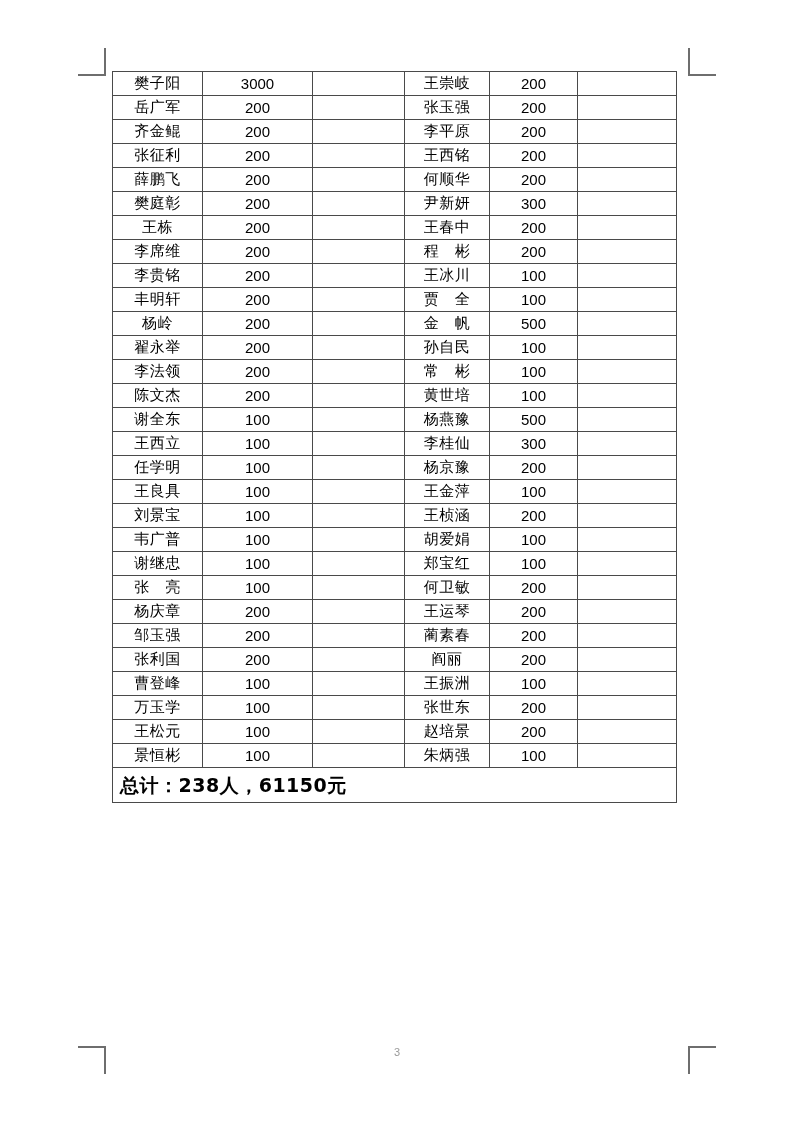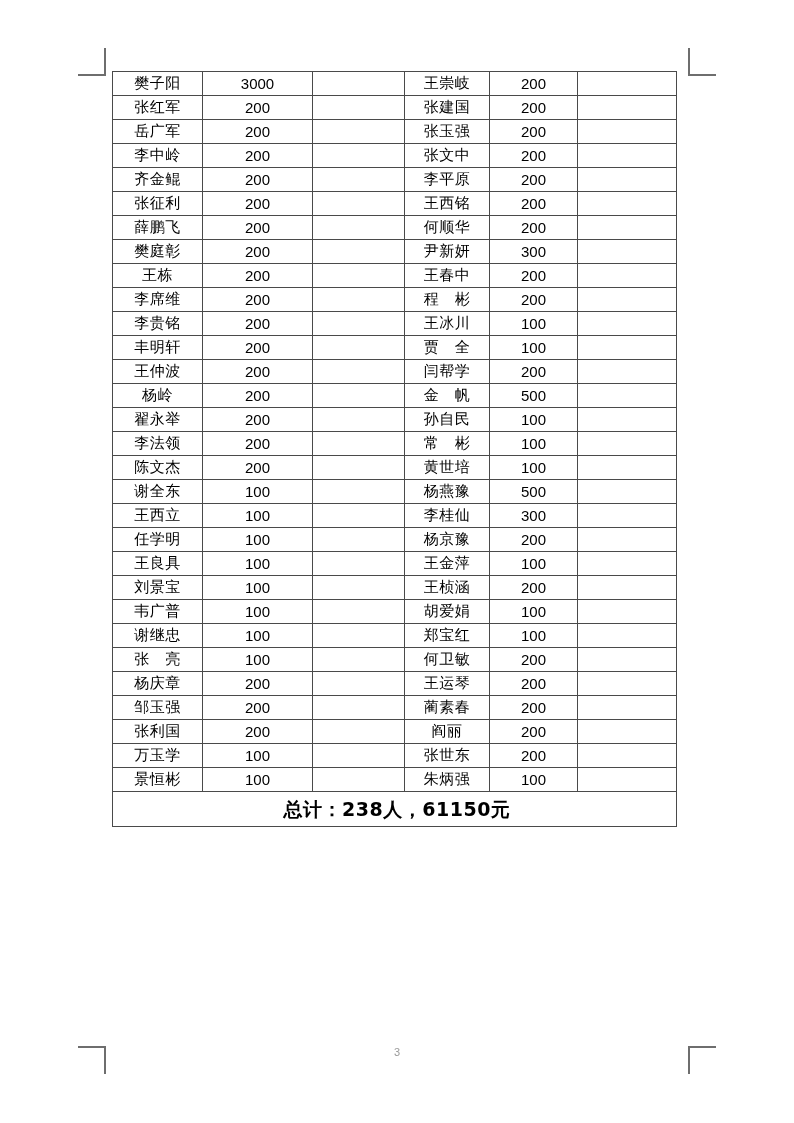--- a/index.html
+++ b/index.html
@@ -92,21 +92,21 @@
   }
   td.cell-amount {
     font-family: "Liberation Sans", sans-serif;
     font-size: 15px;
   }
   td.cell-blank { }
 
   tr.total-row td {
     height: 34px;
     line-height: 34px;
-    text-align: center;
+    text-align: left;
     padding-left: 7px;
     font-weight: bold;
     font-size: 19px;
     font-family: "DejaVu Sans", "Liberation Sans", sans-serif;
     letter-spacing: 0.5px;
   }
 
   
   .page-number {
     position: absolute;
@@ -142,40 +142,24 @@
       <tbody id="table-body">
           <tr>
             <td class="cell-name">樊子阳</td>
             <td class="cell-amount">3000</td>
             <td class="cell-blank"></td>
             <td class="cell-name">王崇岐</td>
             <td class="cell-amount">200</td>
             <td class="cell-blank"></td>
           </tr>
           <tr>
-            <td class="cell-name">张红军</td>
-            <td class="cell-amount">200</td>
-            <td class="cell-blank"></td>
-            <td class="cell-name">张建国</td>
-            <td class="cell-amount">200</td>
-            <td class="cell-blank"></td>
-          </tr>
-          <tr>
             <td class="cell-name">岳广军</td>
             <td class="cell-amount">200</td>
             <td class="cell-blank"></td>
             <td class="cell-name">张玉强</td>
-            <td class="cell-amount">200</td>
-            <td class="cell-blank"></td>
-          </tr>
-          <tr>
-            <td class="cell-name">李中岭</td>
-            <td class="cell-amount">200</td>
-            <td class="cell-blank"></td>
-            <td class="cell-name">张文中</td>
             <td class="cell-amount">200</td>
             <td class="cell-blank"></td>
           </tr>
           <tr>
             <td class="cell-name">齐金鲲</td>
             <td class="cell-amount">200</td>
             <td class="cell-blank"></td>
             <td class="cell-name">李平原</td>
             <td class="cell-amount">200</td>
             <td class="cell-blank"></td>
@@ -230,28 +214,20 @@
           </tr>
           <tr>
             <td class="cell-name">丰明轩</td>
             <td class="cell-amount">200</td>
             <td class="cell-blank"></td>
             <td class="cell-name">贾　全</td>
             <td class="cell-amount">100</td>
             <td class="cell-blank"></td>
           </tr>
           <tr>
-            <td class="cell-name">王仲波</td>
-            <td class="cell-amount">200</td>
-            <td class="cell-blank"></td>
-            <td class="cell-name">闫帮学</td>
-            <td class="cell-amount">200</td>
-            <td class="cell-blank"></td>
-          </tr>
-          <tr>
             <td class="cell-name">杨岭</td>
             <td class="cell-amount">200</td>
             <td class="cell-blank"></td>
             <td class="cell-name">金　帆</td>
             <td class="cell-amount">500</td>
             <td class="cell-blank"></td>
           </tr>
           <tr>
             <td class="cell-name">翟永举</td>
             <td class="cell-amount">200</td>
@@ -358,24 +334,40 @@
           </tr>
           <tr>
             <td class="cell-name">张利国</td>
             <td class="cell-amount">200</td>
             <td class="cell-blank"></td>
             <td class="cell-name">阎丽</td>
             <td class="cell-amount">200</td>
             <td class="cell-blank"></td>
           </tr>
           <tr>
+            <td class="cell-name">曹登峰</td>
+            <td class="cell-amount">100</td>
+            <td class="cell-blank"></td>
+            <td class="cell-name">王振洲</td>
+            <td class="cell-amount">100</td>
+            <td class="cell-blank"></td>
+          </tr>
+          <tr>
             <td class="cell-name">万玉学</td>
             <td class="cell-amount">100</td>
             <td class="cell-blank"></td>
             <td class="cell-name">张世东</td>
+            <td class="cell-amount">200</td>
+            <td class="cell-blank"></td>
+          </tr>
+          <tr>
+            <td class="cell-name">王松元</td>
+            <td class="cell-amount">100</td>
+            <td class="cell-blank"></td>
+            <td class="cell-name">赵培景</td>
             <td class="cell-amount">200</td>
             <td class="cell-blank"></td>
           </tr>
           <tr>
             <td class="cell-name">景恒彬</td>
             <td class="cell-amount">100</td>
             <td class="cell-blank"></td>
             <td class="cell-name">朱炳强</td>
             <td class="cell-amount">100</td>
             <td class="cell-blank"></td>

